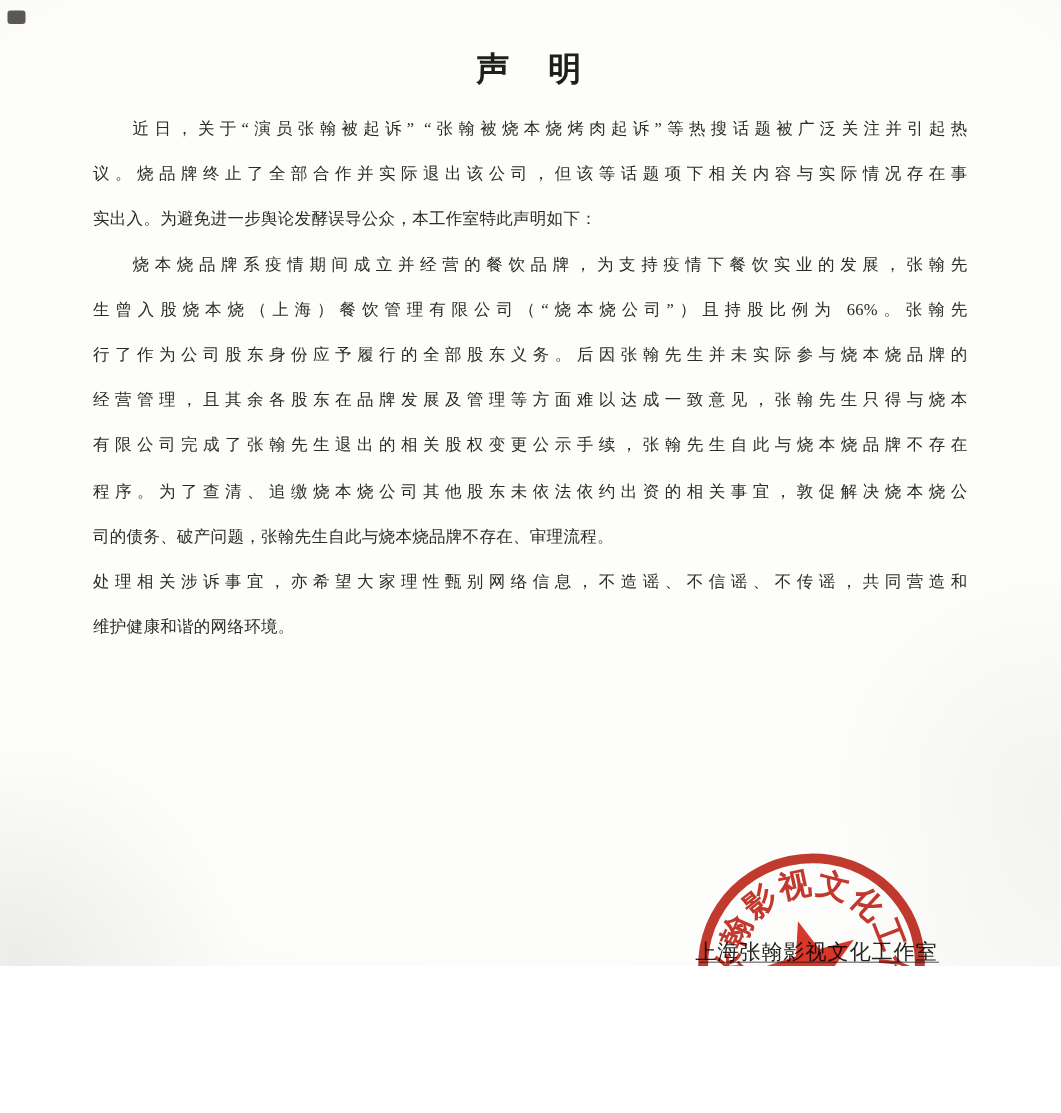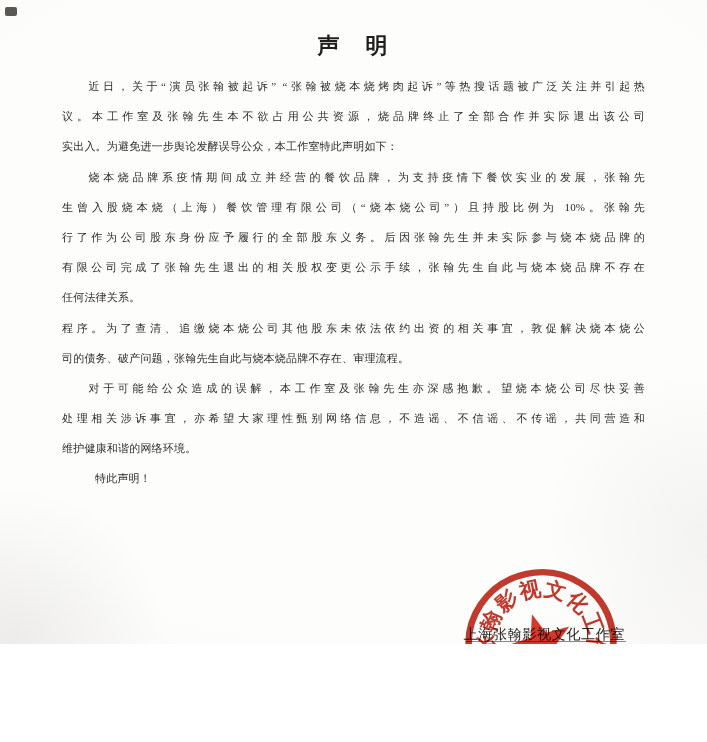--- a/index.html
+++ b/index.html
@@ -65,41 +65,37 @@
 
 <div class="page">
 
   <div class="corner-mark"></div>
 
   <h1 class="title">声　明</h1>
 
   <div class="body-text">
     <div class="para">
       <div class="ln ind">近日，关于“演员张翰被起诉” “张翰被烧本烧烤肉起诉”等热搜话题被广泛关注并引起热</div>
-      <div class="ln">议。本工作室及张翰先生本不欲占用公共资源，烧品牌终止了全部合作并实际退出该公司</div>
+      <div class="ln">议。烧品牌终止了全部合作并实际退出该公司，但该等话题项下相关内容与实际情况存在事</div>
       <div class="ln end">实出入。为避免进一步舆论发酵误导公众，本工作室特此声明如下：</div>
     </div>
     <div class="para">
       <div class="ln ind">烧本烧品牌系疫情期间成立并经营的餐饮品牌，为支持疫情下餐饮实业的发展，张翰先</div>
-      <div class="ln">生曾入股烧本烧（上海）餐饮管理有限公司（“烧本烧公司”）且持股比例为 10%。张翰先</div>
+      <div class="ln">生曾入股烧本烧（上海）餐饮管理有限公司（“烧本烧公司”）且持股比例为 66%。张翰先</div>
       <div class="ln">行了作为公司股东身份应予履行的全部股东义务。后因张翰先生并未实际参与烧本烧品牌的</div>
+      <div class="ln">经营管理，且其余各股东在品牌发展及管理等方面难以达成一致意见，张翰先生只得与烧本</div>
       <div class="ln">有限公司完成了张翰先生退出的相关股权变更公示手续，张翰先生自此与烧本烧品牌不存在</div>
-      <div class="ln end">任何法律关系。</div>
     </div>
     <div class="para">
       <div class="ln">程序。为了查清、追缴烧本烧公司其他股东未依法依约出资的相关事宜，敦促解决烧本烧公</div>
       <div class="ln end">司的债务、破产问题，张翰先生自此与烧本烧品牌不存在、审理流程。</div>
     </div>
     <div class="para">
-      <div class="ln ind">对于可能给公众造成的误解，本工作室及张翰先生亦深感抱歉。望烧本烧公司尽快妥善</div>
       <div class="ln">处理相关涉诉事宜，亦希望大家理性甄别网络信息，不造谣、不信谣、不传谣，共同营造和</div>
       <div class="ln end">维护健康和谐的网络环境。</div>
-    </div>
-    <div class="para">
-      <div class="ln end ind2">特此声明！</div>
     </div>
   </div>
 
   <div class="signature">上海张翰影视文化工作室</div>
   <div class="signature-underline"></div>
   <div class="date">2025 年 5 月 27 日</div>
 
   <svg class="seal" viewBox="0 0 160 160" xmlns="http://www.w3.org/2000/svg">
     <circle cx="80" cy="80" r="71" fill="none" stroke="#bf2b1e" stroke-width="6.5"></circle>
     <polygon fill="#d8281a" points="77.1,50.1 87,71.4 110.4,70.1 93.2,86 101.7,107.9 81.2,96.4 63,111.3 67.6,88.3 47.8,75.6 71.1,72.8"></polygon>

